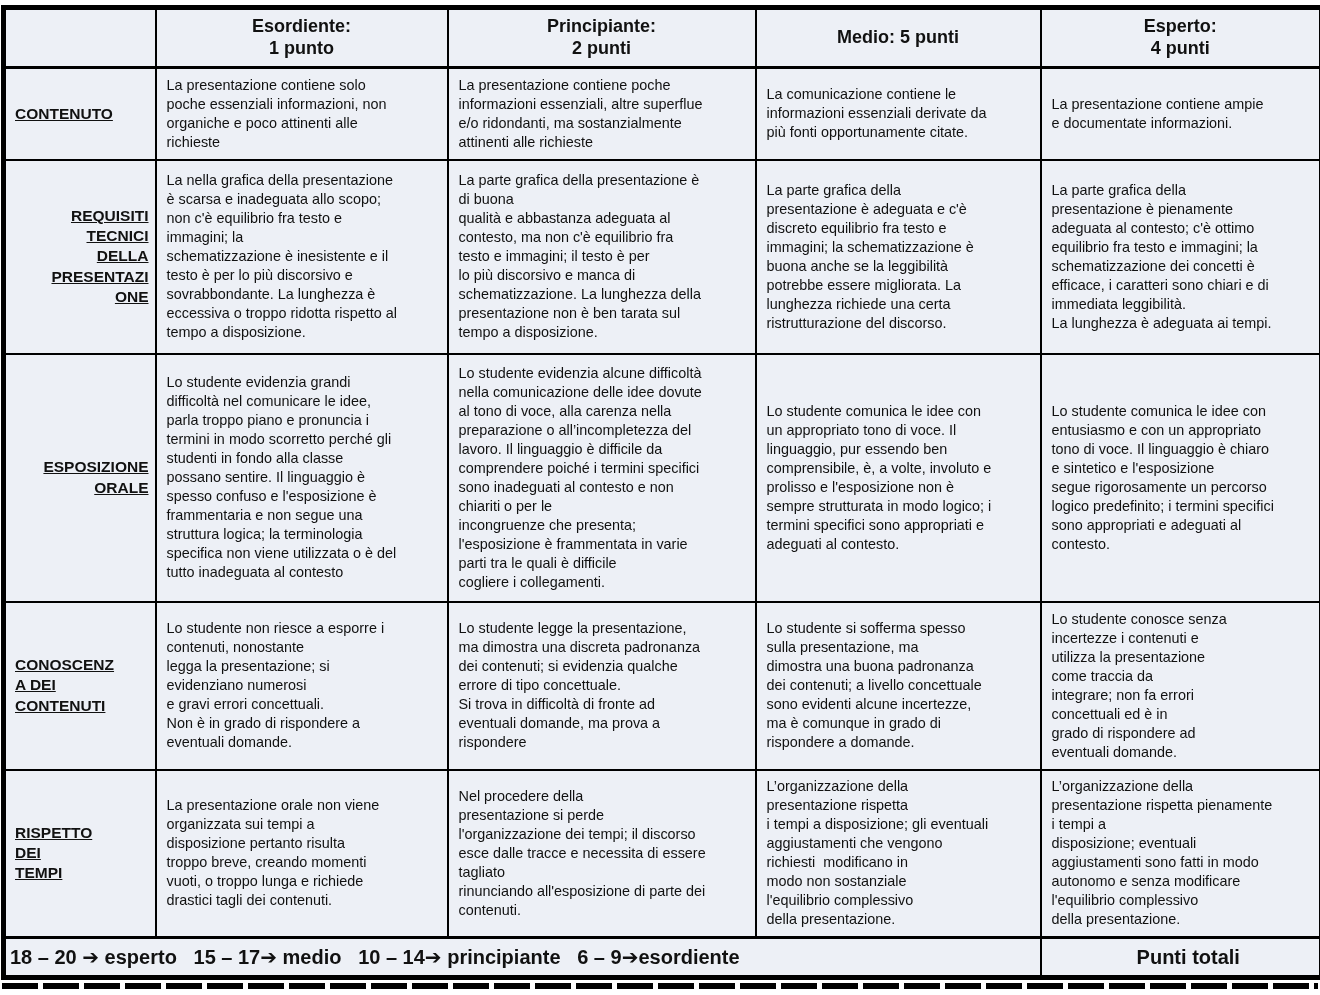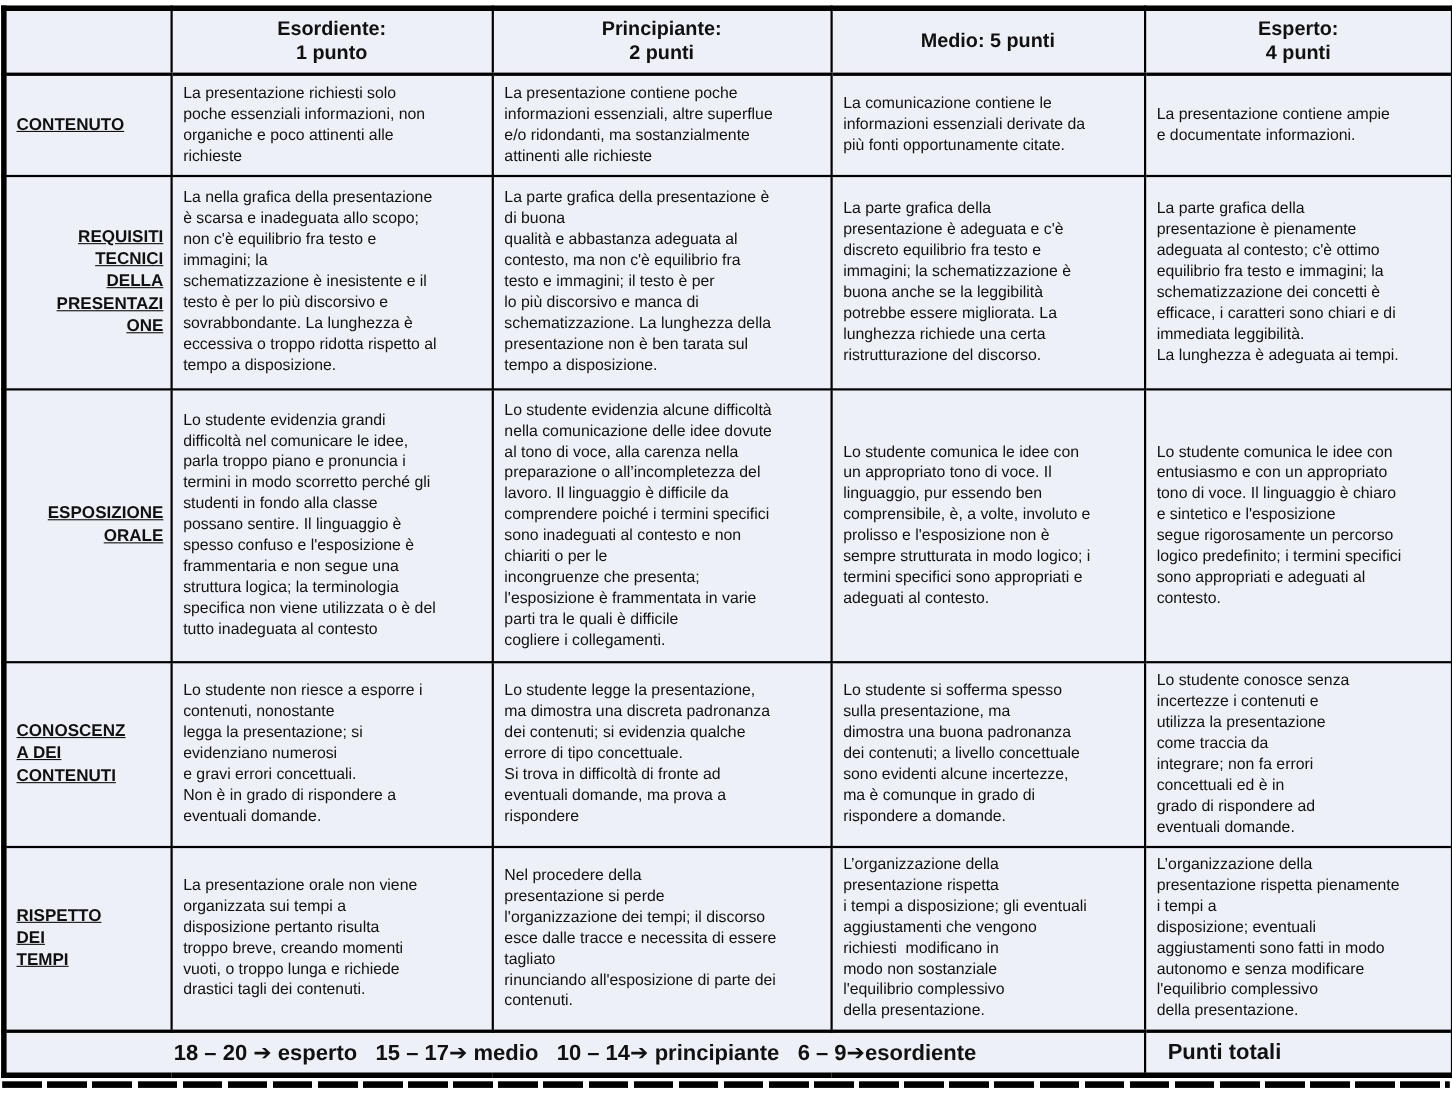--- a/index.html
+++ b/index.html
@@ -66,26 +66,25 @@
   tr.r-con   { height: 168px; }
   tr.r-temp  { height: 168px; }
   tr.footer  { height: 40px;  }
   tr.footer td {
     border-top-width: 3px;
     font-weight: bold;
     font-size: 20px;
     vertical-align: middle;
   }
   td.legend {
-    text-align: center;
     white-space: pre;
     padding: 2px 4px;
   }
   td.total {
-    text-align: left;
+    text-align: center;
     padding: 2px 4px 2px 20px;
   }
   .bottom-bar {
     margin-top: 3px;
     margin-left: 1px;
     width: 1316px;
     height: 6px;
     background: repeating-linear-gradient(90deg, #000000 0 36px, #ffffff 36px 41px);
   }
 </style>
@@ -108,21 +107,21 @@
 1 punto</th>
         <th>Principiante:
 2 punti</th>
         <th>Medio: 5 punti</th>
         <th>Esperto:
 4 punti</th>
       </tr>
 
       <tr class="r-cont">
         <td class="crit">CONTENUTO</td>
-        <td class="desc">La presentazione richiesti solo
+        <td class="desc">La presentazione contiene solo
 poche essenziali informazioni, non
 organiche e poco attinenti alle
 richieste</td>
         <td class="desc">La presentazione contiene poche
 informazioni essenziali, altre superflue
 e/o ridondanti, ma sostanzialmente
 attinenti alle richieste</td>
         <td class="desc">La comunicazione contiene le
 informazioni essenziali derivate da
 più fonti opportunamente citate.</td>

